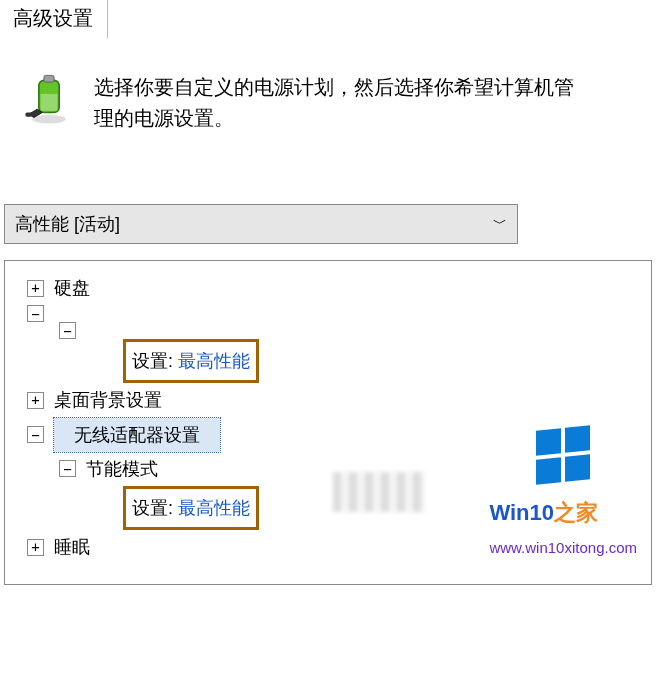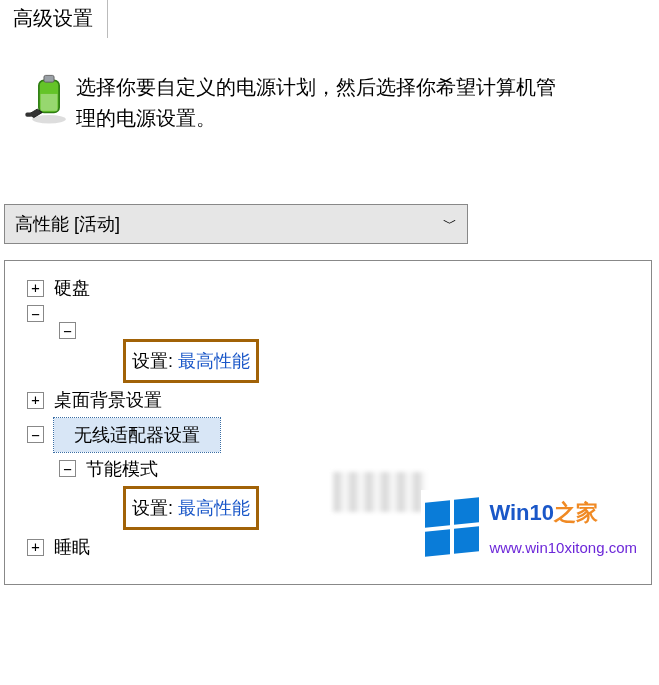--- a/index.html
+++ b/index.html
@@ -20,31 +20,32 @@
     border-bottom: none;
     padding: 6px 14px;
     background: #fff;
     margin-left: -2px;
     margin-top: -2px;
     font-size: 20px;
   }
   .desc-row {
     display: flex;
     align-items: flex-start;
+    gap: 18px;
     margin: 34px 0 0 22px;
   }
   .battery-icon svg { width: 54px; height: 54px; }
   .desc-text {
     font-size: 20px;
     line-height: 1.55;
     max-width: 490px;
   }
   .plan-select {
     margin: 70px 0 0 4px;
-    width: 464px;
+    width: 514px;
     height: 40px;
     border: 1px solid #888;
     background: #e6e6e6;
     display: flex;
     align-items: center;
     justify-content: space-between;
     padding: 0 10px;
   }
   .plan-select .chev { font-size: 14px; }
   .tree-panel {
@@ -76,20 +77,21 @@
     outline: 1px dotted #3a6ea5;
     padding: 0 20px;
   }
   .link { color: #1a57c8; }
   .watermark {
     position: absolute;
     right: 10px; bottom: 20px;
     display: flex; align-items: center; gap: 10px;
     background: #fff;
     padding: 2px 4px;
+    flex-direction: column;
   }
   .winlogo {
     width: 54px; height: 54px;
     display: grid;
     grid-template-columns: 1fr 1fr;
     grid-template-rows: 1fr 1fr;
     gap: 4px;
     transform: skewY(-6deg);
   }
   .winlogo div { background: #0A7CD8; }

